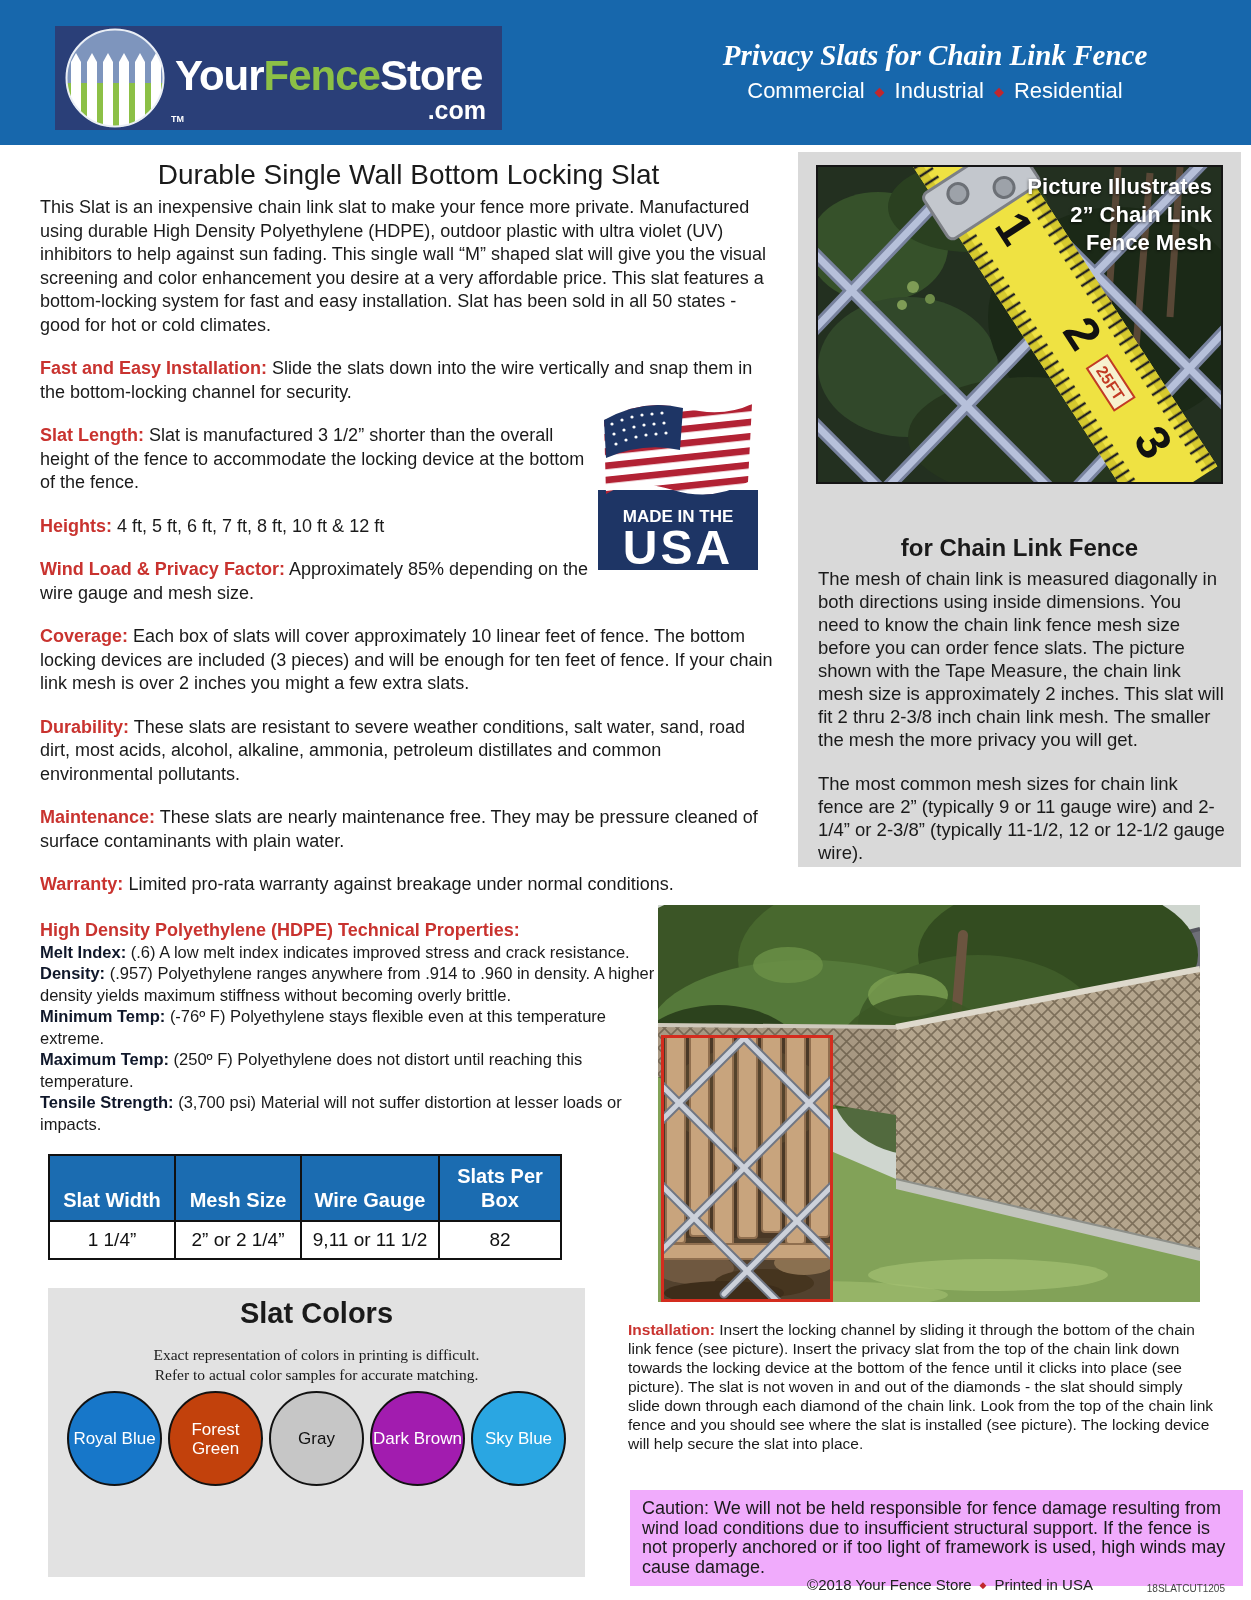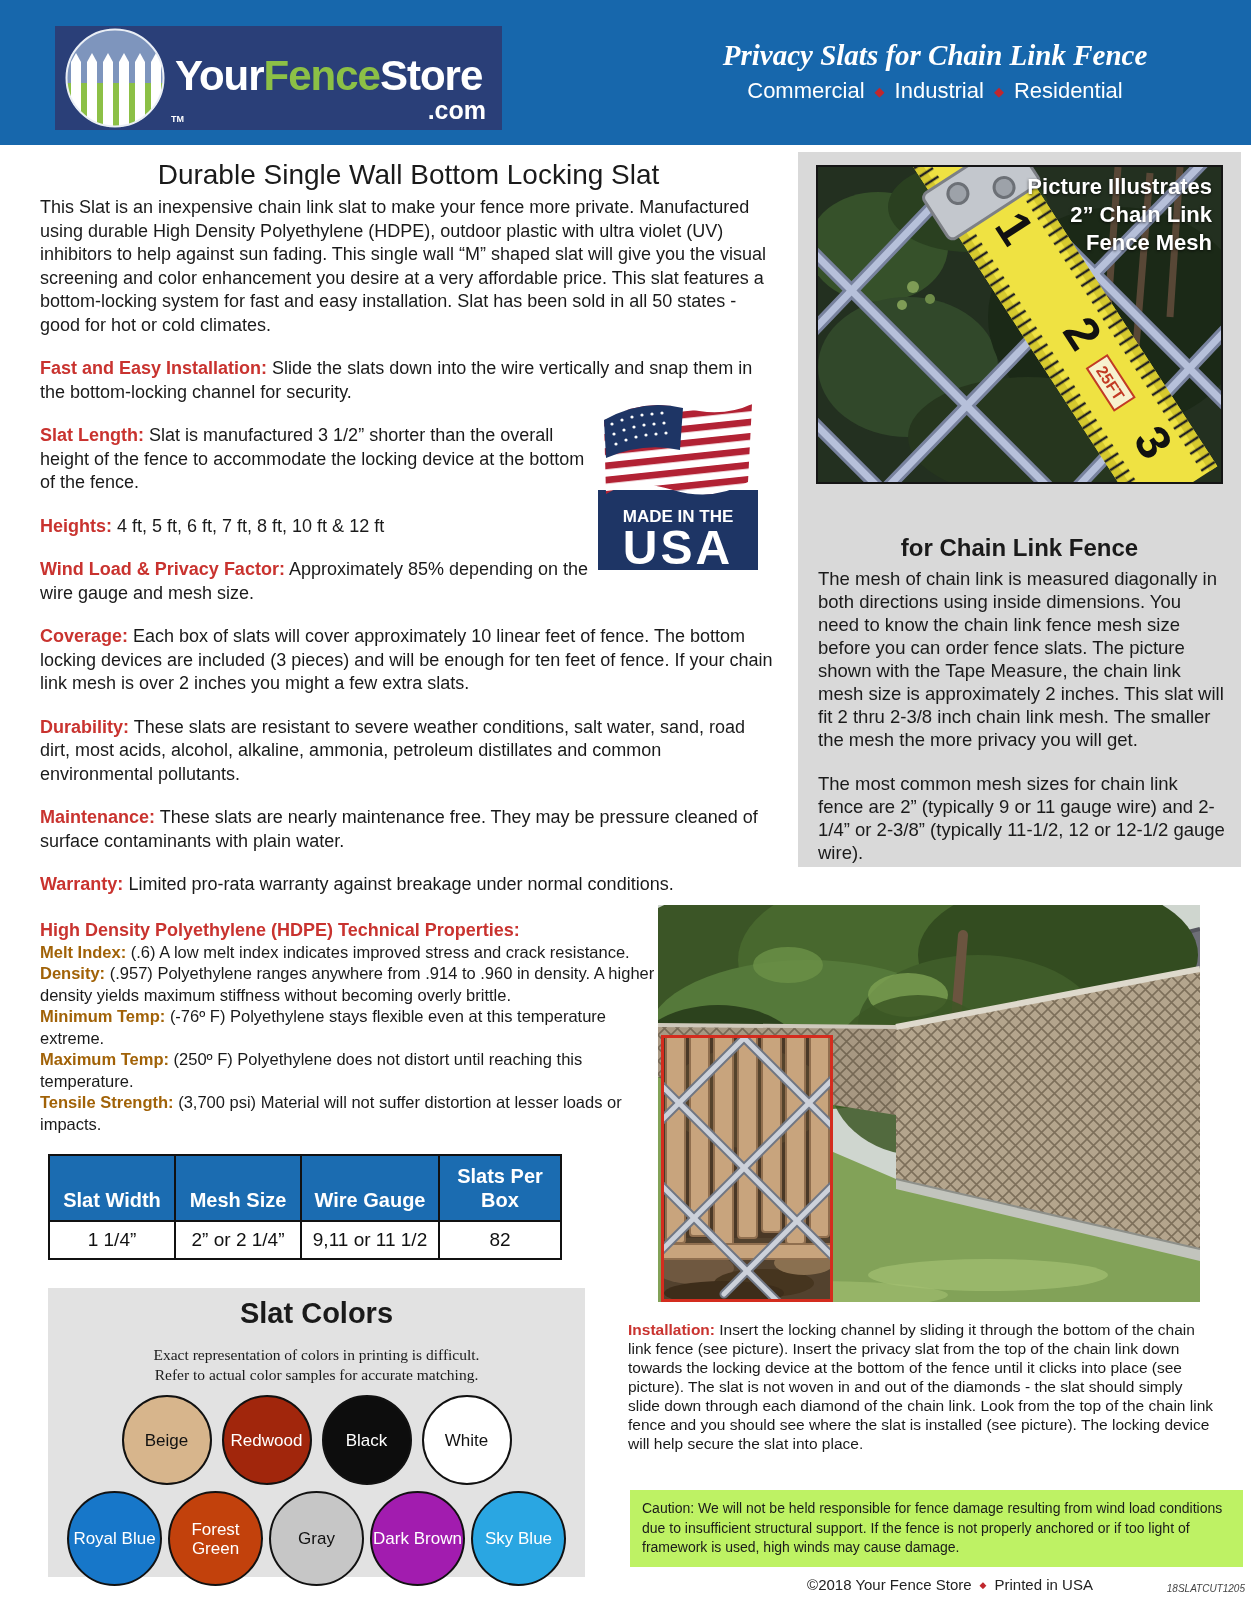--- a/index.html
+++ b/index.html
@@ -25,21 +25,21 @@
 
   
   .left-col{position:absolute;left:40px;top:158px;width:737px;font-size:18px;line-height:23.5px;}
   .page-title{font-size:28px;line-height:34px;font-weight:normal;text-align:center;margin:0 0 4px 0;}
   .intro{margin:0 0 20px 0;}
   .sec{margin:0 0 20px 0;}
   .sec.narrow{width:552px;}
   .lead{font-weight:bold;color:#c9332f;}
   .hdpe-head{margin:0;padding-top:2px;font-weight:bold;color:#c9332f;font-size:18px;line-height:23px;}
   .hdpe-item{margin:0;width:620px;font-size:16.5px;line-height:21.5px;}
-  .hdpe-item b{color:#a16207;text-align:right;}
+  .hdpe-item b{color:#0f172a;text-align:right;}
 
   
   .usa-flag{position:absolute;left:598px;top:398px;width:160px;height:172px;}
 
   
   .spec-table{position:absolute;left:48px;top:1154px;width:512px;border-collapse:collapse;table-layout:fixed;}
   .spec-table th{background:#1b6cb1;color:#ffffff;font-size:20px;font-weight:bold;border:2px solid #111;height:56px;vertical-align:bottom;padding:0 4px 8px 4px;line-height:24px;}
   .spec-table td{background:#ffffff;color:#111;font-size:19px;text-align:center;border:2px solid #111;height:32px;padding:2px 0;}
 
   
@@ -61,24 +61,24 @@
   .measure-h2{top:381px;}
   .measure-body{position:absolute;left:20px;top:415px;width:408px;font-size:18.5px;line-height:23px;}
   .measure-body p{margin:0 0 21px 0;}
 
   
   .fence-photo{position:absolute;left:658px;top:905px;width:542px;height:397px;overflow:hidden;}
   .fence-inset{position:absolute;left:3px;top:130px;width:172px;height:267px;border:3px solid #d42c1e;box-sizing:border-box;overflow:hidden;background:#53422e;}
 
   
   .install-block{position:absolute;left:628px;top:1320px;width:588px;font-size:15.5px;line-height:19px;}
-  .caution-box{position:absolute;left:630px;top:1490px;width:613px;box-sizing:border-box;background:#bef264;padding:9px 12px;font-size:14px;line-height:19.5px;}
+  .caution-box{position:absolute;left:630px;top:1490px;width:613px;box-sizing:border-box;background:#f0abfc;padding:9px 12px;font-size:18px;line-height:19.5px;}
   .footer-line{position:absolute;left:700px;top:1576px;width:500px;text-align:center;font-size:15px;color:#222;}
   .footer-line .diamond{font-size:9px;padding:0 8px;}
-  .doc-code{position:absolute;right:6px;top:1583px;font-size:10px;color:#444;font-style:italic;}
+  .doc-code{position:absolute;right:26px;top:1583px;font-size:10px;color:#444;}
 </style>
 </head>
 <body>
 
 <div class="header-band">
   <div class="logo-box">
     <div class="logo-circle">
       <svg viewBox="0 0 100 100" width="100" height="100">
         <defs>
             <clipPath id="lc">
@@ -199,34 +199,20 @@
     </tr>
   </tbody>
 </table>
 
 <div class="colors-panel">
   <div class="colors-title">Slat Colors</div>
   <div class="colors-note">
     <div>Exact representation of colors in printing is difficult.</div>
     <div>Refer to actual color samples for accurate matching.</div>
   </div>
-  <div class="swatch-row swatch-row1">
-      <div class="swatch" style="background: rgb(215, 181, 140); color: rgb(17, 17, 17);">
-        <span>Beige</span>
-      </div>
-      <div class="swatch" style="background: rgb(161, 38, 12); color: rgb(255, 255, 255);">
-        <span>Redwood</span>
-      </div>
-      <div class="swatch" style="background: rgb(13, 13, 13); color: rgb(255, 255, 255);">
-        <span>Black</span>
-      </div>
-      <div class="swatch" style="background: rgb(255, 255, 255); color: rgb(17, 17, 17);">
-        <span>White</span>
-      </div>
-    </div>
   <div class="swatch-row swatch-row2">
       <div class="swatch" style="background: rgb(23, 119, 201); color: rgb(255, 255, 255);">
         <span>Royal Blue</span>
       </div>
       <div class="swatch" style="background: #c2410c; color: rgb(255, 255, 255);">
         <span>Forest Green</span>
       </div>
       <div class="swatch" style="background: rgb(198, 198, 198); color: rgb(17, 17, 17);">
         <span>Gray</span>
       </div>

